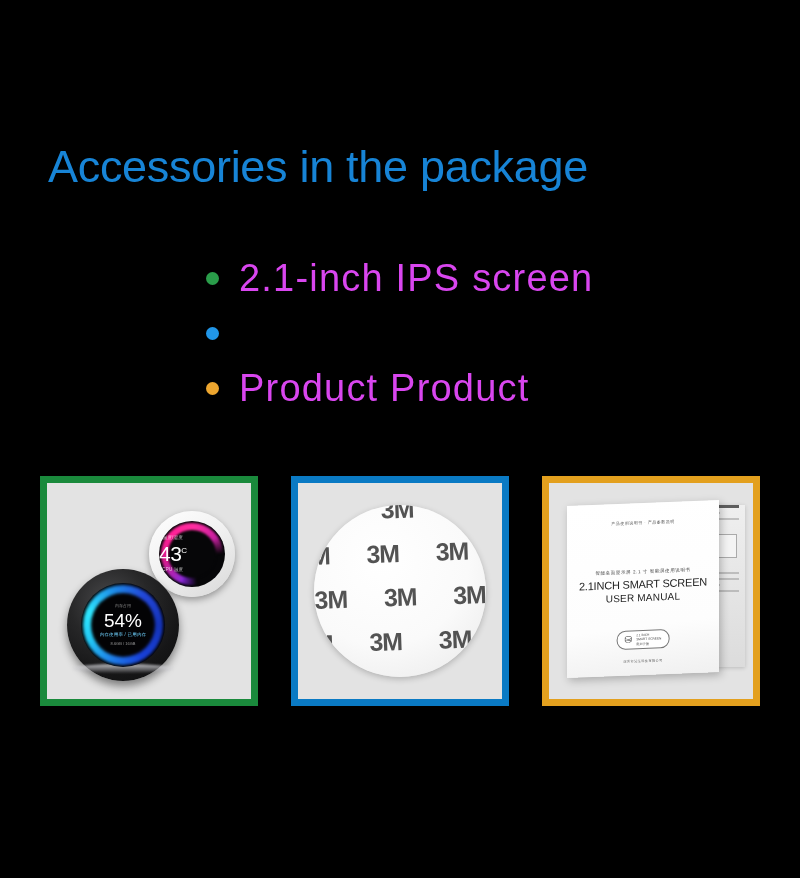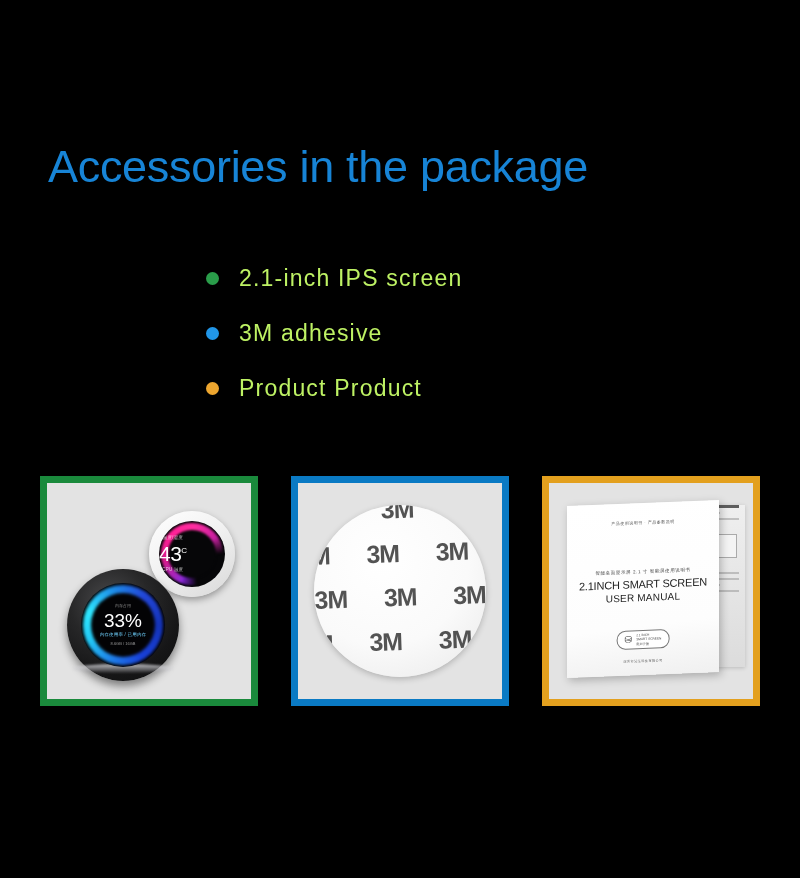--- a/index.html
+++ b/index.html
@@ -47,22 +47,22 @@
     width: 13px;
     height: 13px;
     border-radius: 50%;
     flex: 0 0 13px;
     margin-right: 20px;
   }
   .bullet-dot.green  { background: #2a9d4a; }
   .bullet-dot.blue   { background: #2196e8; }
   .bullet-dot.orange { background: #eda62f; }
   .feature-label {
-    color: #bef264;
-    font-size: 23px;
+    color: #d946ef;
+    font-size: 38px;
     font-weight: 400;
     letter-spacing: 1.2px;
     white-space: nowrap;
   }
 
   
   .panel-row {
     position: absolute;
     left: 40px;
     top: 476px;
@@ -390,21 +390,20 @@
 
 <div class="feature-list">
 
   <div class="feature-item">
     <span class="bullet-dot green"></span>
     <span class="feature-label">2.1-inch IPS screen</span>
   </div>
 
   <div class="feature-item">
     <span class="bullet-dot blue"></span>
-    <span class="feature-label">3M adhesive</span>
   </div>
 
   <div class="feature-item">
     <span class="bullet-dot orange"></span>
     <span class="feature-label">Product Product</span>
   </div>
 
 </div>
 
 <div class="panel-row">
@@ -421,21 +420,21 @@
             <div class="readout-bottom">CPU 温度</div>
           </div>
         </div>
       </div>
 
       <div class="device device-black">
         <div class="screen-black">
           <div class="ring-cyan"></div>
           <div class="screen-readout">
             <div class="readout-label">内存占用</div>
-            <div class="readout-main-pct">33%</div>
+            <div class="readout-main-pct">54%</div>
             <div class="readout-sub">内存使用率 / 已用内存</div>
             <div class="readout-tiny">8.6GB / 16GB</div>
           </div>
         </div>
       </div>
 
     </div>
   </div>
 
   <div class="panel blue-frame">

